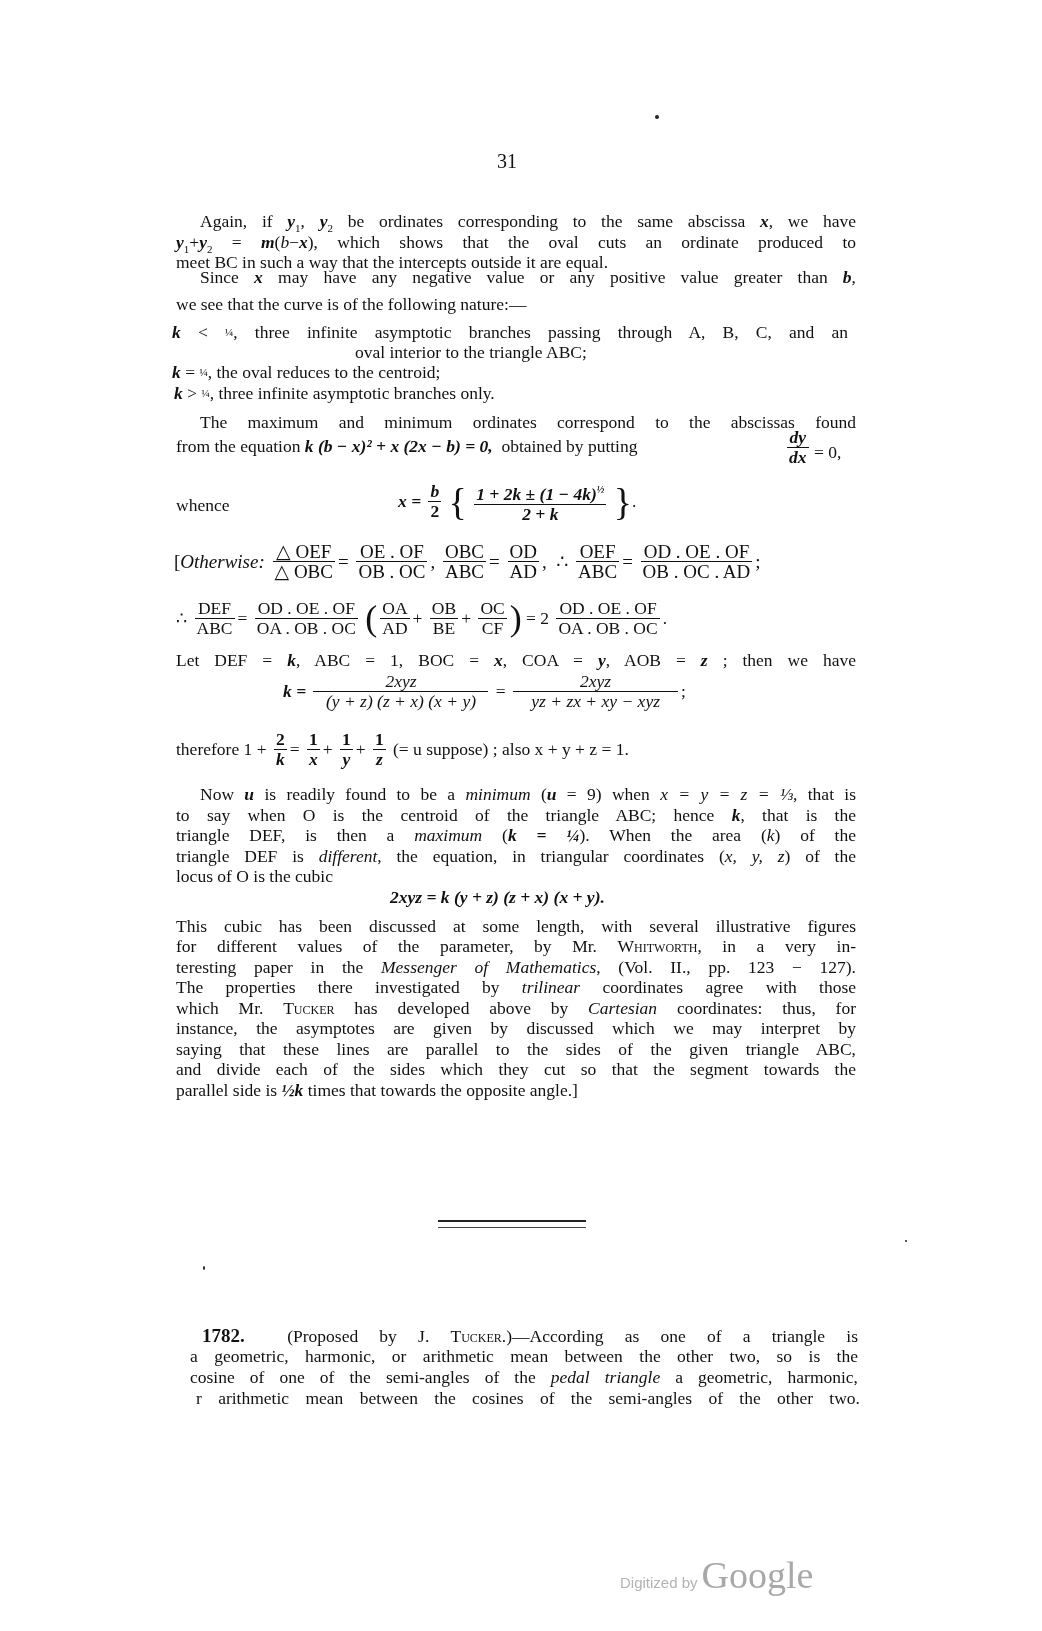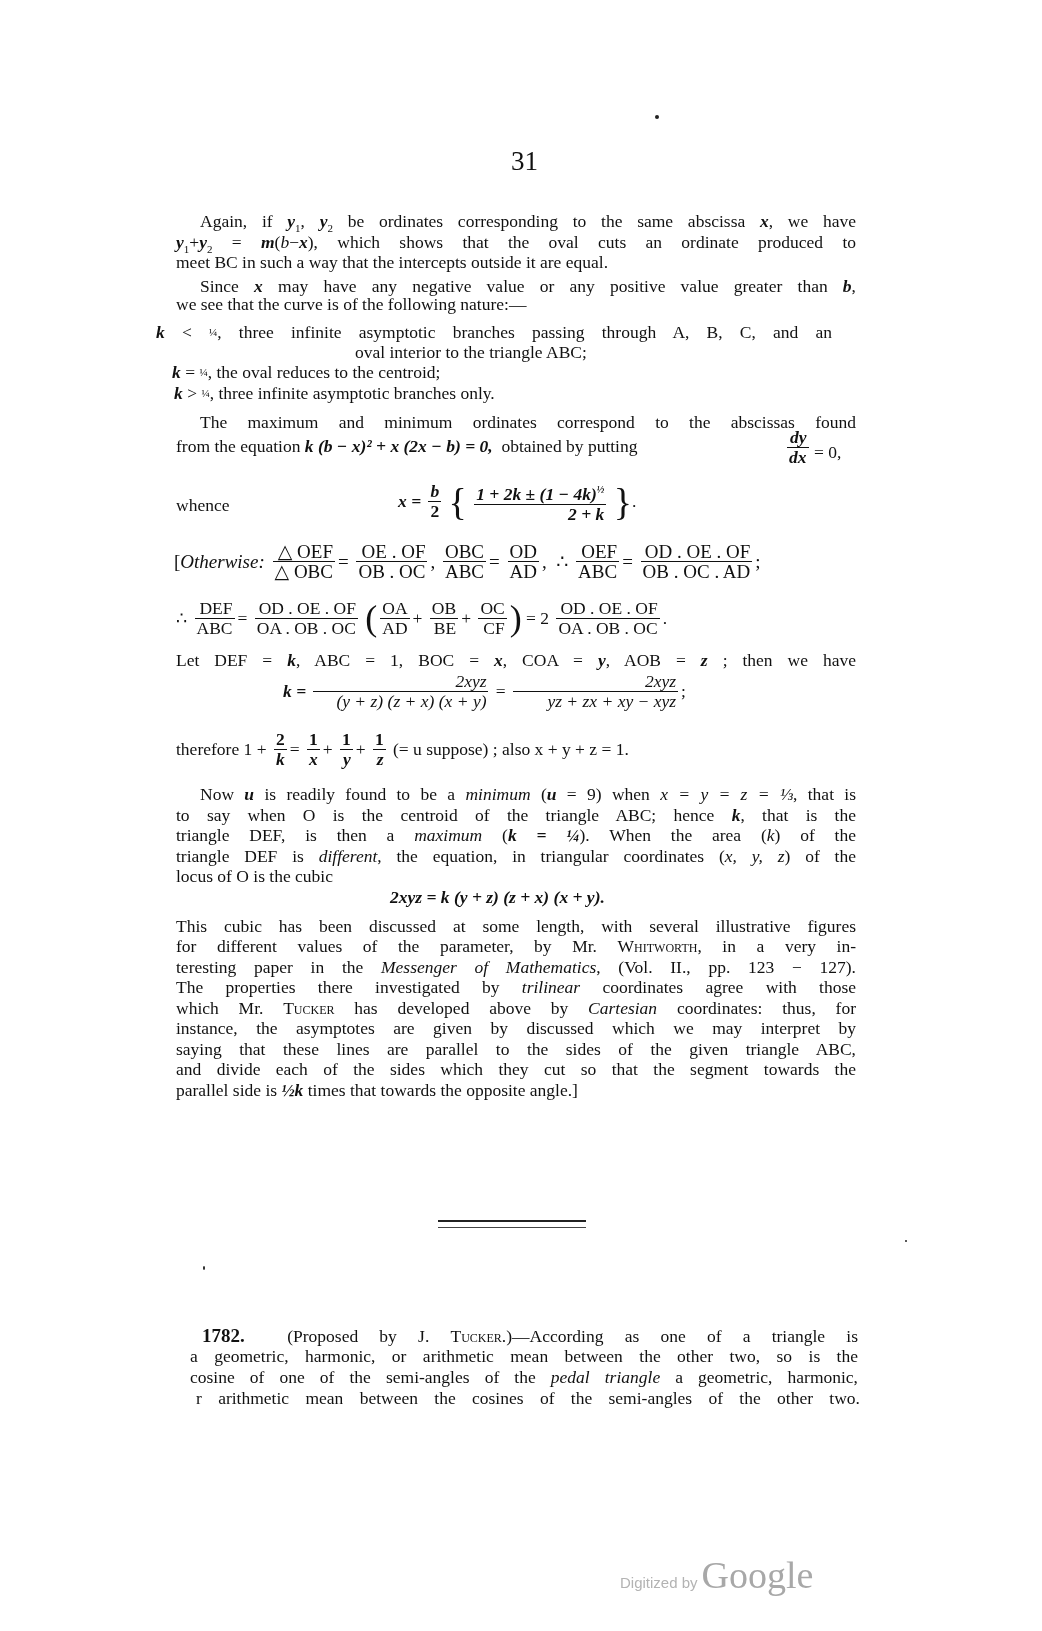--- a/index.html
+++ b/index.html
@@ -5,48 +5,48 @@
   html, body { margin:0; padding:0; background:#ffffff; }
   body { width:1042px; height:1631px; position:relative; overflow:hidden;
          font-family:"Liberation Serif","DejaVu Serif",serif; color:#111; }
   .abs { position:absolute; }
   .line { position:absolute; left:176px; width:680px; font-size:17.5px; line-height:20px; white-space:nowrap; }
   .just { text-align:justify; text-align-last:justify; }
   .ind { left:200px; width:656px; }
   i, .it { font-style:italic; }
   b, .bd { font-weight:bold; }
   .sc { font-variant:small-caps; }
-  .frac { display:inline-block; vertical-align:middle; text-align:right; margin:0 3px; }
+  .frac { display:inline-block; vertical-align:middle; text-align:center; margin:0 3px; }
   .frac > span { display:block; line-height:19px; padding:0 2px; }
   .frac > span.num { border-bottom:1.4px solid #111; }
   .sfrac { font-size:11px; vertical-align:2px; }
   .big { font-size:38px; font-weight:normal; vertical-align:middle; line-height:20px; }
   .paren { font-size:36px; vertical-align:middle; }
   .dot { position:absolute; background:#222; border-radius:50%; }
 </style>
 </head>
 <body>
 
-<div class="abs" style="left:511px; top:146px; font-size:27px; line-height:30px;">31</div>
+<div class="abs" style="left:497px; top:146px; font-size:20px; line-height:30px;">31</div>
 <div class="dot" style="left:655px; top:115px; width:4px; height:4px;"></div>
 
 <div class="line ind just" style="top:211px;">
   <span>Again, if </span><i class="bd">y</i><sub style="font-size:11px">1</sub><span>, </span><i class="bd">y</i><sub style="font-size:11px">2</sub><span> be ordinates corresponding to the same abscissa </span><i class="bd">x</i><span>, we have</span>
 </div>
 <div class="line just" style="top:232px;">
   <i class="bd">y</i><sub style="font-size:11px">1</sub><span>+</span><i class="bd">y</i><sub style="font-size:11px">2</sub><span> = </span><i class="bd">m</i><span>(</span><i>b</i><span>−</span><i class="bd">x</i><span>),</span><span> which shows that the oval cuts an ordinate produced to</span>
 </div>
 <div class="line" style="top:252px;">meet BC in such a way that the intercepts outside it are equal.</div>
 
-<div class="line ind just" style="top:276px;font-family:Liberation Serif, serif;">
+<div class="line ind just" style="top:267px;font-family:Liberation Serif, serif;">
   <span>Since </span><i class="bd">x</i><span> may have any negative value or any positive value greater than </span><i class="bd">b</i><span>,</span>
 </div>
 <div class="line" style="top:294px;">we see that the curve is of the following nature:—</div>
 
-<div class="line just" style="top:322px; left:156px; width:676px;">
+<div class="line just" style="top:322px; left:172px; width:676px;">
   <i class="bd">k</i><span> &lt; </span><span class="sfrac">¼</span><span>, three infinite asymptotic branches passing through A, B, C, and an</span>
 </div>
 <div class="line" style="top:342px; left:355px; width:300px;">oval interior to the triangle ABC;</div>
 <div class="line" style="top:362px; left:172px;">
   <i class="bd">k</i><span> = </span><span class="sfrac">¼</span><span>, the oval reduces to the centroid;</span>
 </div>
 <div class="line" style="top:383px; left:174px;">
   <i class="bd">k</i><span> &gt; </span><span class="sfrac">¼</span><span>, three infinite asymptotic branches only.</span>
 </div>
 

